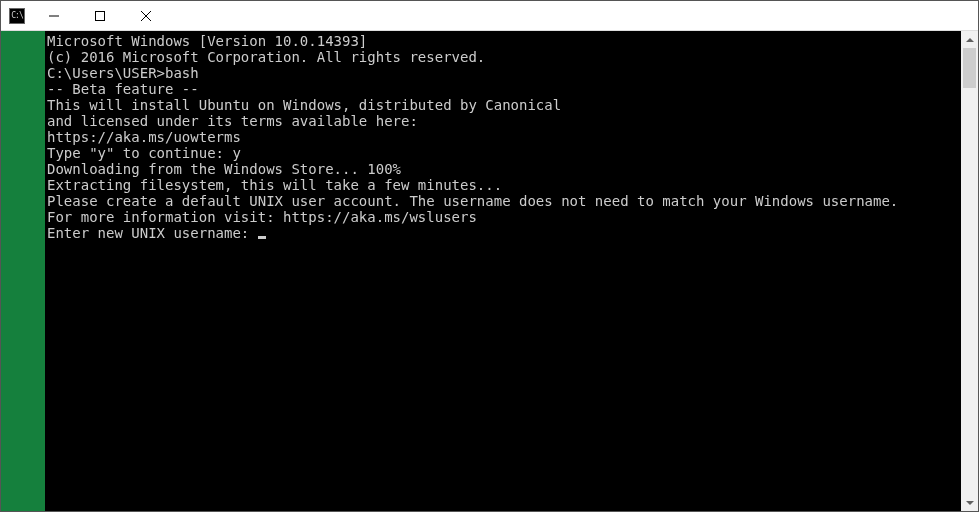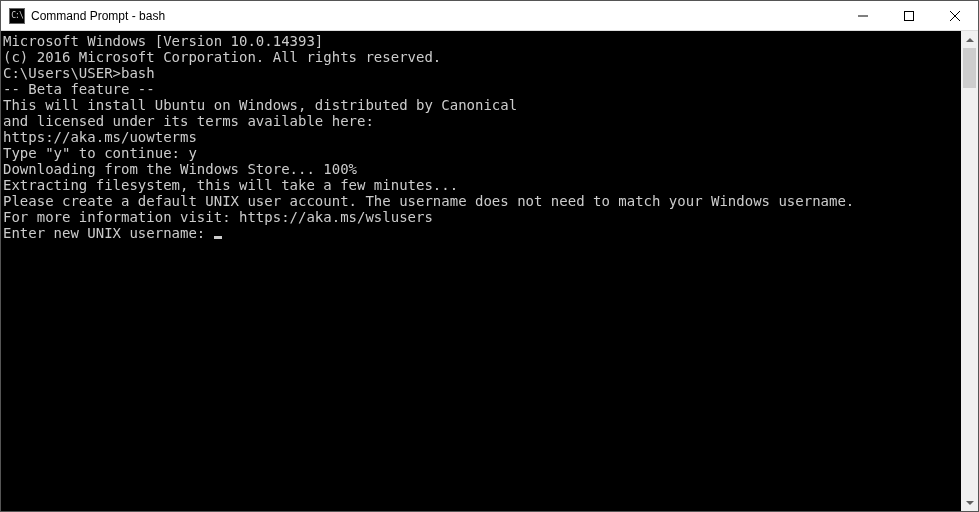--- a/index.html
+++ b/index.html
@@ -59,22 +59,23 @@
       background: transparent;
       border: none;
       font-family: "Segoe UI Symbol", sans-serif;
       font-size: 10px;
       color: #000;
     }
     .win-btn svg { display: block; }
     .terminal-wrap {
       flex: 1;
       display: flex;
-      background: #b91c1c;
+      background: #15803d;
       position: relative;
+      padding-left: 44px;
     }
     .terminal {
       flex: 1;
       background: #000;
       color: #ccc;
       font-family: Consolas, "Lucida Console", monospace;
       font-size: 14px;
       line-height: 16px;
       padding: 2px 0 0 2px;
       white-space: pre;
@@ -116,21 +117,20 @@
       vertical-align: baseline;
       margin-bottom: -1px;
     }
   </style>
 </head>
 <body>
 
 <div class="window">
   <div class="titlebar">
     <span class="titlebar-icon">C:\</span>
-    <span class="titlebar-title">Command Prompt - bash</span>
     <div class="window-controls">
       <button class="win-btn" aria-label="Minimize">
         <svg width="10" height="10" viewBox="0 0 10 10">
             <line x1="0" y1="5" x2="10" y2="5" stroke="#000" stroke-width="1"></line>
           </svg>
       </button>
       <button class="win-btn" aria-label="Maximize">
         <svg width="10" height="10" viewBox="0 0 10 10">
             <rect x="0.5" y="0.5" width="9" height="9" fill="none" stroke="#000" stroke-width="1"></rect>
           </svg>

